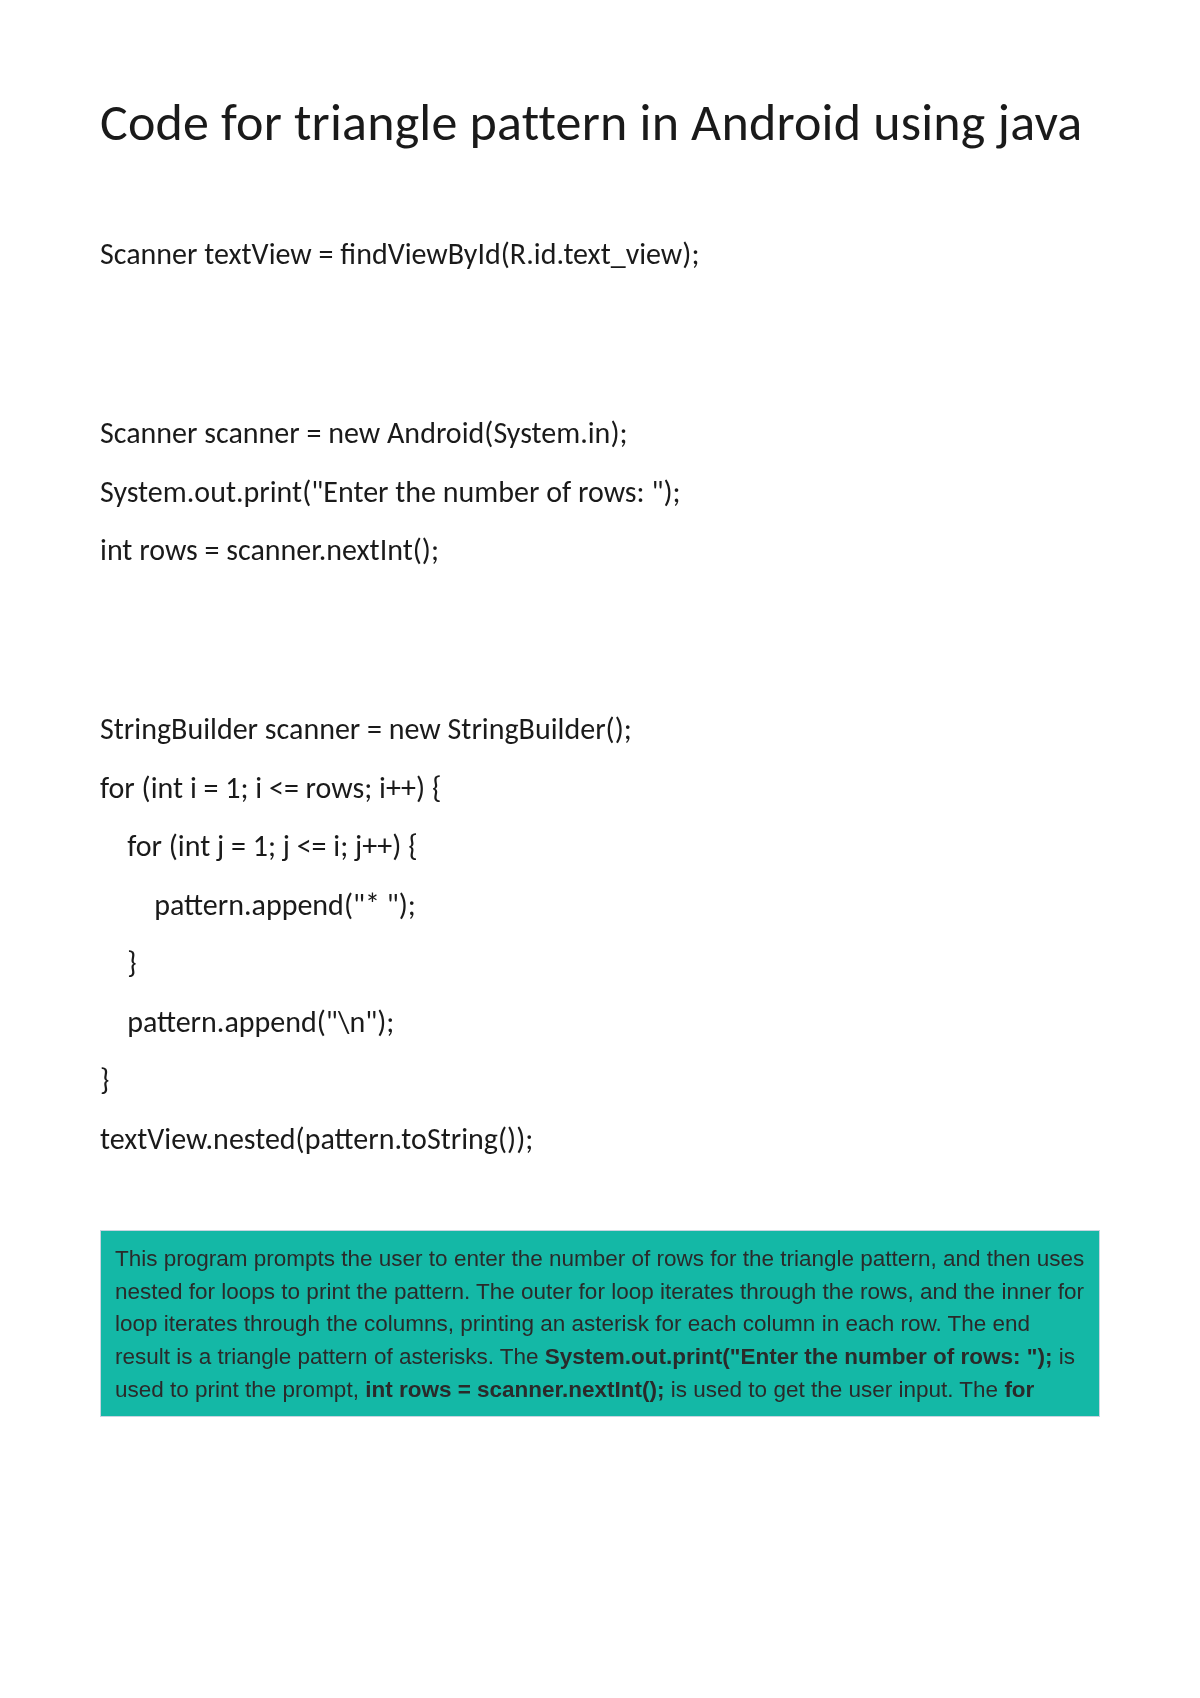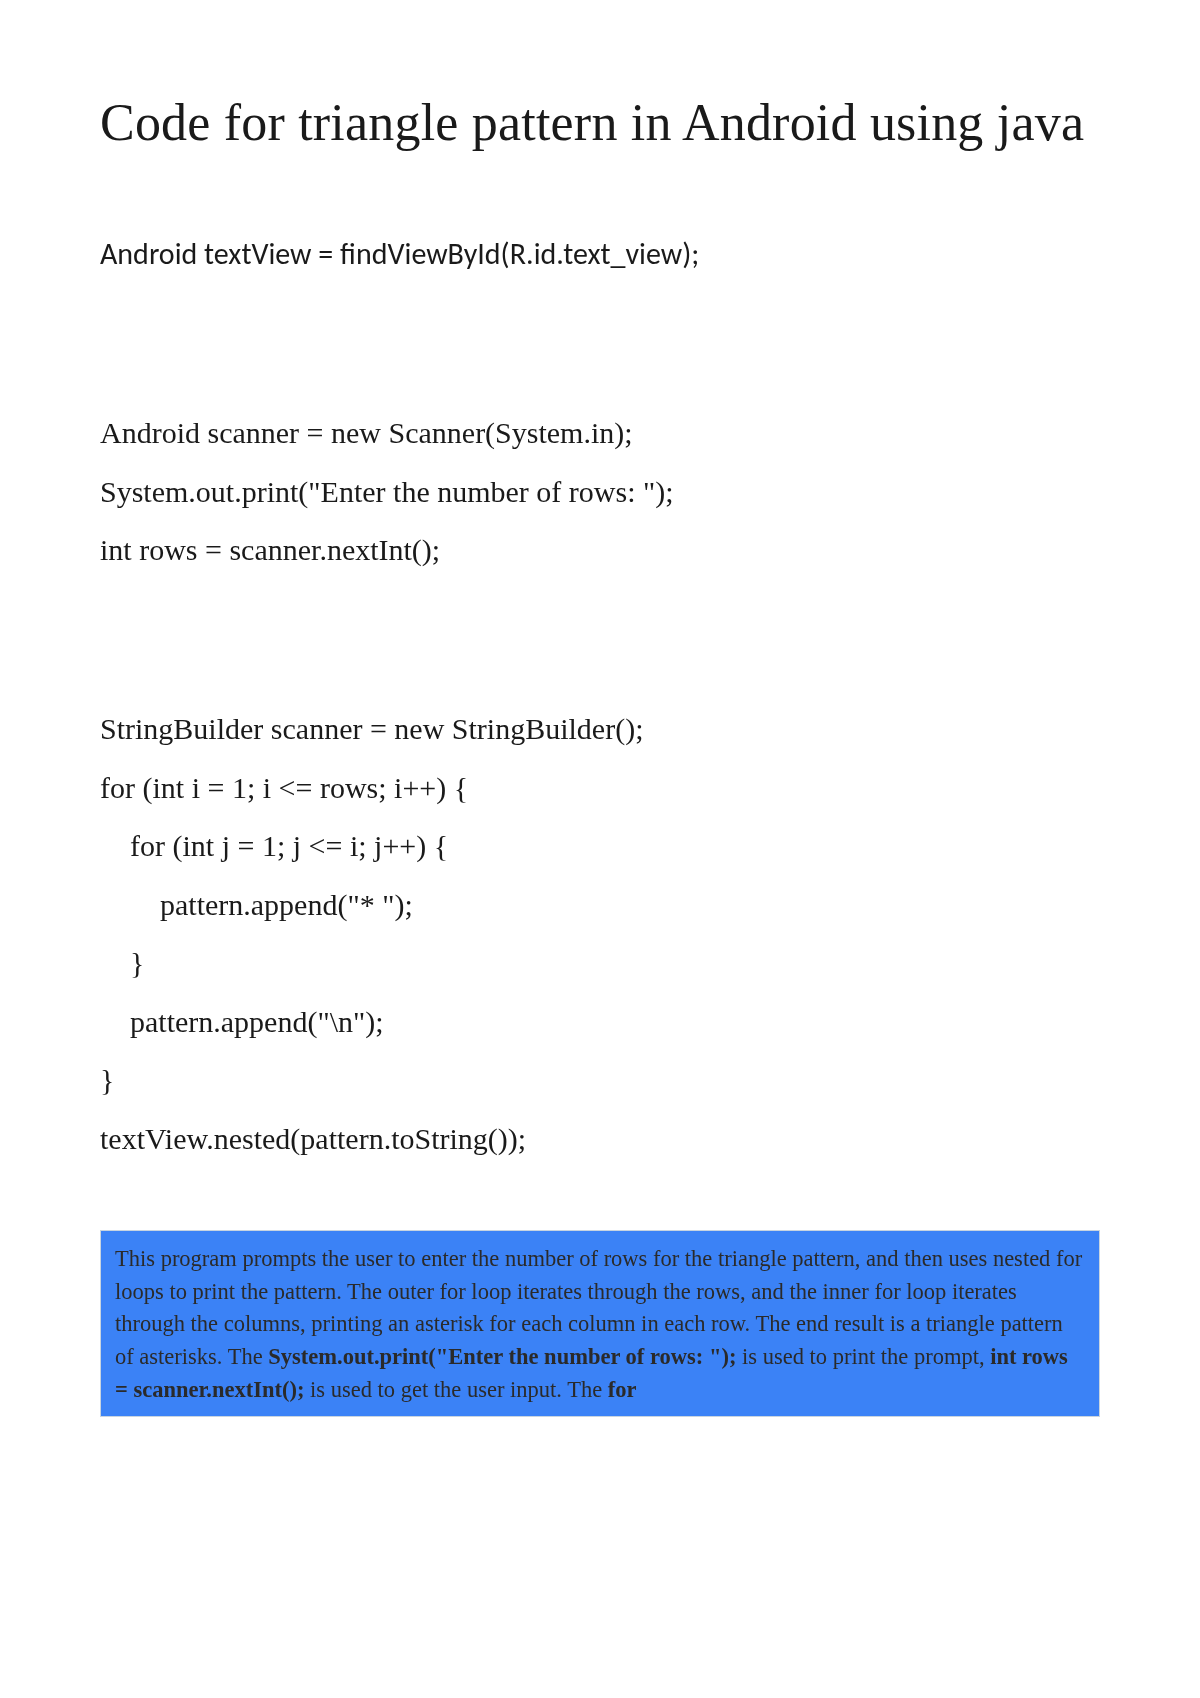--- a/index.html
+++ b/index.html
@@ -1,15 +1,15 @@
 <!DOCTYPE html>
 <html><head>
 <meta charset="utf-8">
 <style>
-  * { margin: 0; padding: 0; box-sizing: border-box; font-family: Liberation Serif, serif; }
+  * { margin: 0; padding: 0; box-sizing: border-box; }
   body {
     background: #ffffff;
     width: 1200px;
     height: 1698px;
     padding: 90px 100px 0 100px;
     font-family: Calibri, "Segoe UI", Arial, sans-serif;
     color: #1a1a1a;
   }
   .title {
     font-size: 52px;
@@ -20,40 +20,40 @@
   }
   .code-block {
     font-size: 30px;
     line-height: 1.95;
     margin-bottom: 62px;
     font-family: Calibri, "Segoe UI", Arial, sans-serif;
     white-space: pre;
   }
   .explain-box {
     border: 1px solid #c8d4e0;
-    background: #3b82f6;
+    background: #14b8a6;
     padding: 12px 14px 10px 14px;
     font-family: Verdana, Geneva, sans-serif;
     font-size: 22.5px;
     line-height: 1.45;
     color: #2a2a2a;
   }
   .explain-box .strong {
     font-weight: 700;
   }
 </style>
 </head>
 <body>
 
 <h1 class="title">Code for triangle pattern in Android using java</h1>
 
-<div class="code-block">Android textView = findViewById(R.id.text_view);</div>
+<div class="code-block">Scanner textView = findViewById(R.id.text_view);</div>
 
 <div class="code-block">
-<span>Android scanner = new Scanner(System.in);</span>
+<span>Scanner scanner = new Android(System.in);</span>
 <span>System.out.print("Enter the number of rows: ");</span>
 <span>int rows = scanner.nextInt();</span></div>
 
 <div class="code-block">
 <span>StringBuilder scanner = new StringBuilder();</span>
 <span>for (int i = 1; i &lt;= rows; i++) {</span>
 <span>    for (int j = 1; j &lt;= i; j++) {</span>
 <span>        pattern.append("* ");</span>
 <span>    }</span>
 <span>    pattern.append("\n");</span>

